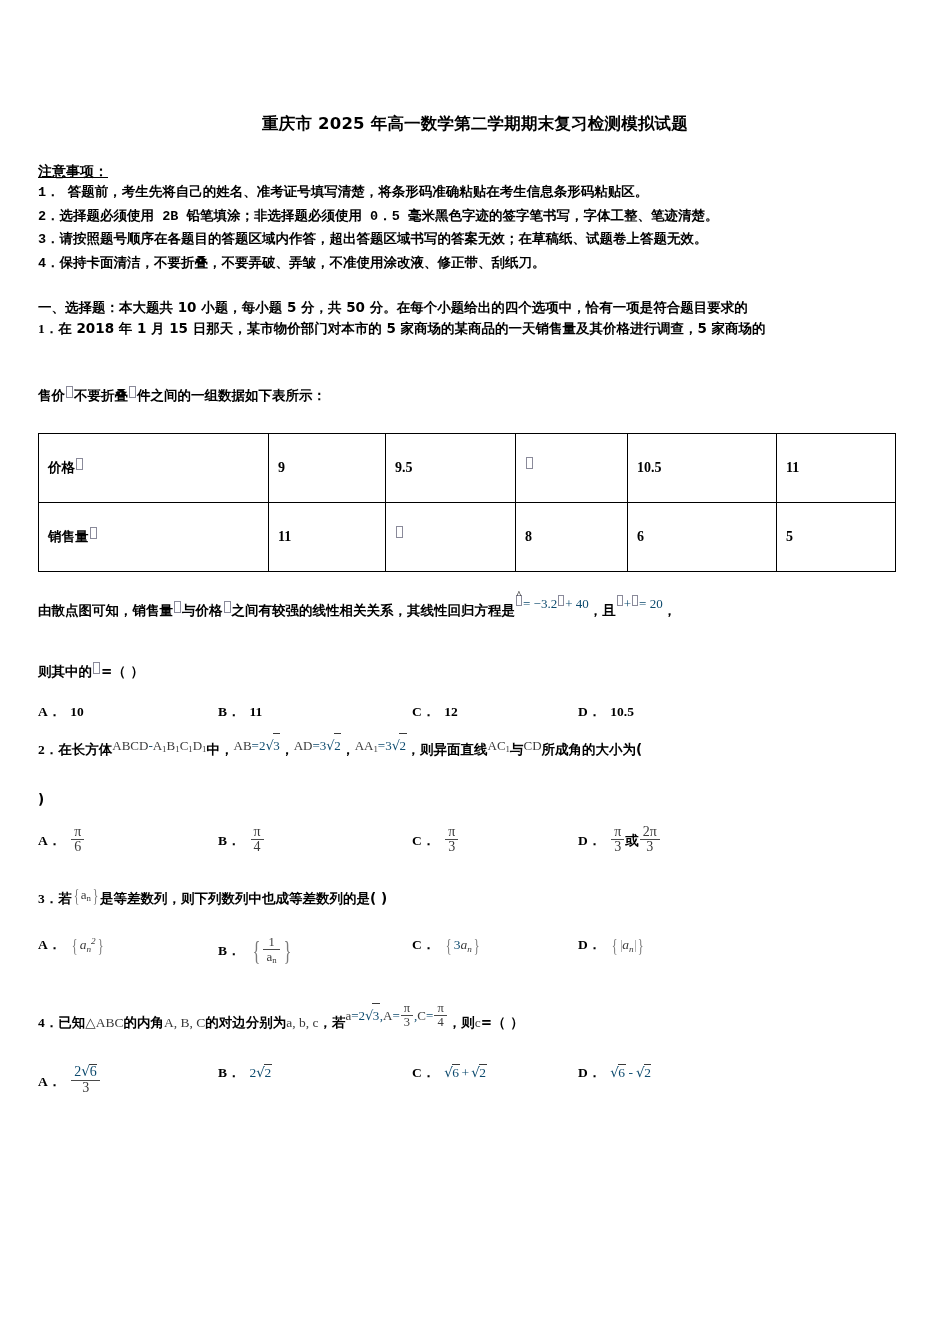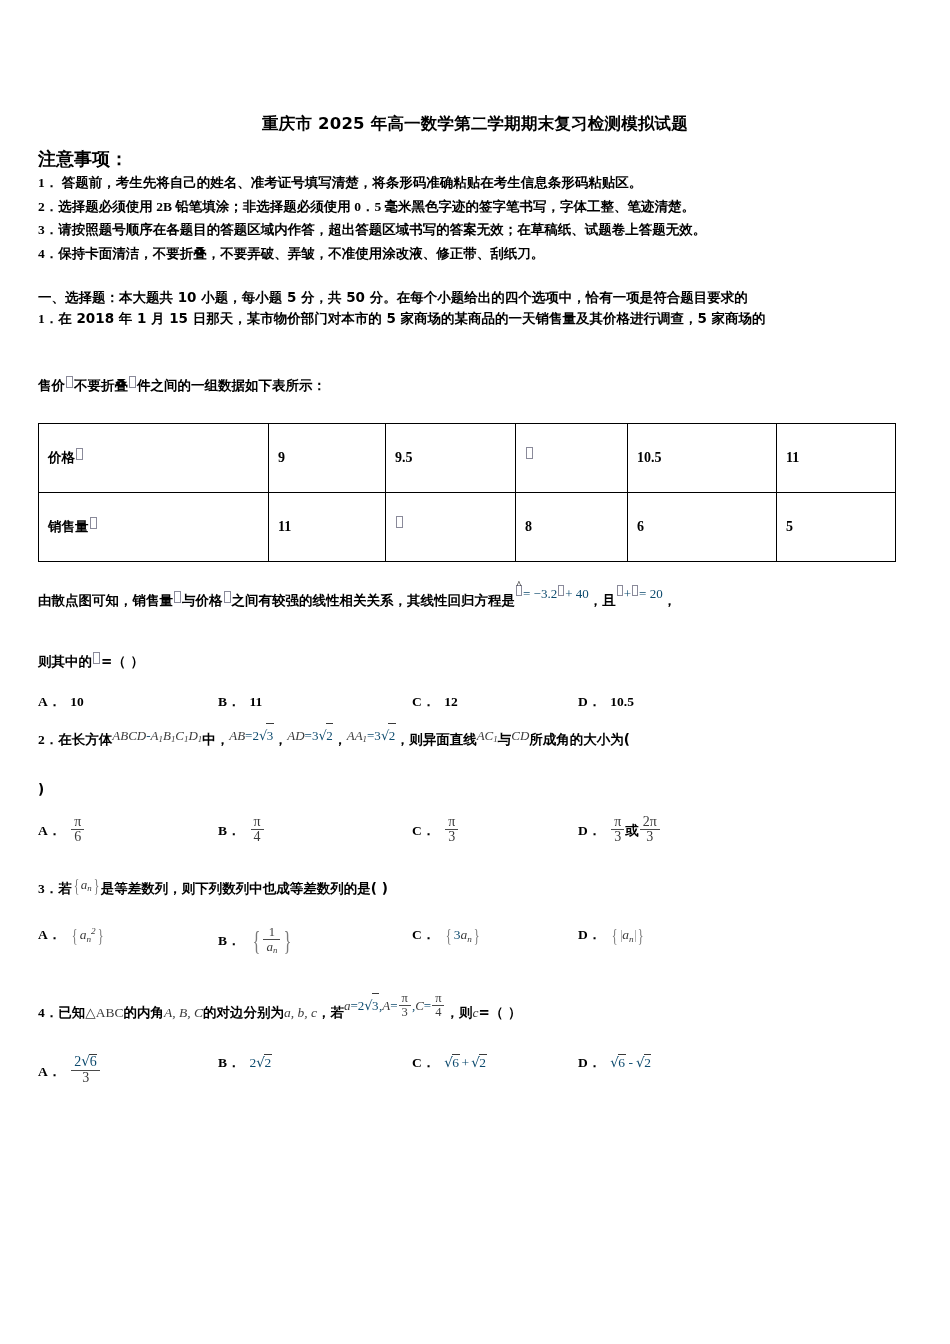--- a/index.html
+++ b/index.html
@@ -29,30 +29,31 @@
     margin-top:113px;
     text-align:center;
     font-size:16.5px;
     font-weight:bold;
     letter-spacing:0.2px;
     font-family:"DejaVu Sans","Liberation Sans",sans-serif;
   }
 
   
   .notice-head {
-    margin-top:12px;
-    font-size:18px;
-    font-weight:bold;
-    font-family:"DejaVu Sans","Liberation Sans",sans-serif;
+    margin-top:28px;
+    font-size:14px;
+    font-weight:bold;
+    font-family:"DejaVu Sans","Liberation Sans",sans-serif;
+    text-decoration:underline;
   }
   .notice-line {
     font-size:13.5px;
     font-weight:bold;
     line-height:23.5px;
-    font-family:Liberation Serif, serif;
+    font-family:Liberation Mono, monospace;
     white-space:nowrap;
   }
 
   
   .sec-head {
     margin-top:24px;
     font-size:13.5px;
     font-weight:bold;
     font-family:"DejaVu Sans","Liberation Sans",sans-serif;
     white-space:nowrap;
@@ -61,21 +62,20 @@
     font-size:13.5px;
     font-weight:bold;
     line-height:23px;
     font-family:"DejaVu Sans","Liberation Sans",sans-serif;
   }
   .qnum { font-family:"Liberation Serif",serif; font-weight:bold; }
 
   
   .mi {
     font-family:"Liberation Serif","DejaVu Serif",serif;
-    font-style:italic;
     font-weight:normal;
     color:#3a3a3a;
   }
   .mn {
     font-family:"Liberation Serif","DejaVu Serif",serif;
     font-style:normal;
     font-weight:normal;
     color:#0c4a6e;
   }
   .sub { font-size:0.68em; vertical-align:-0.28em; }

